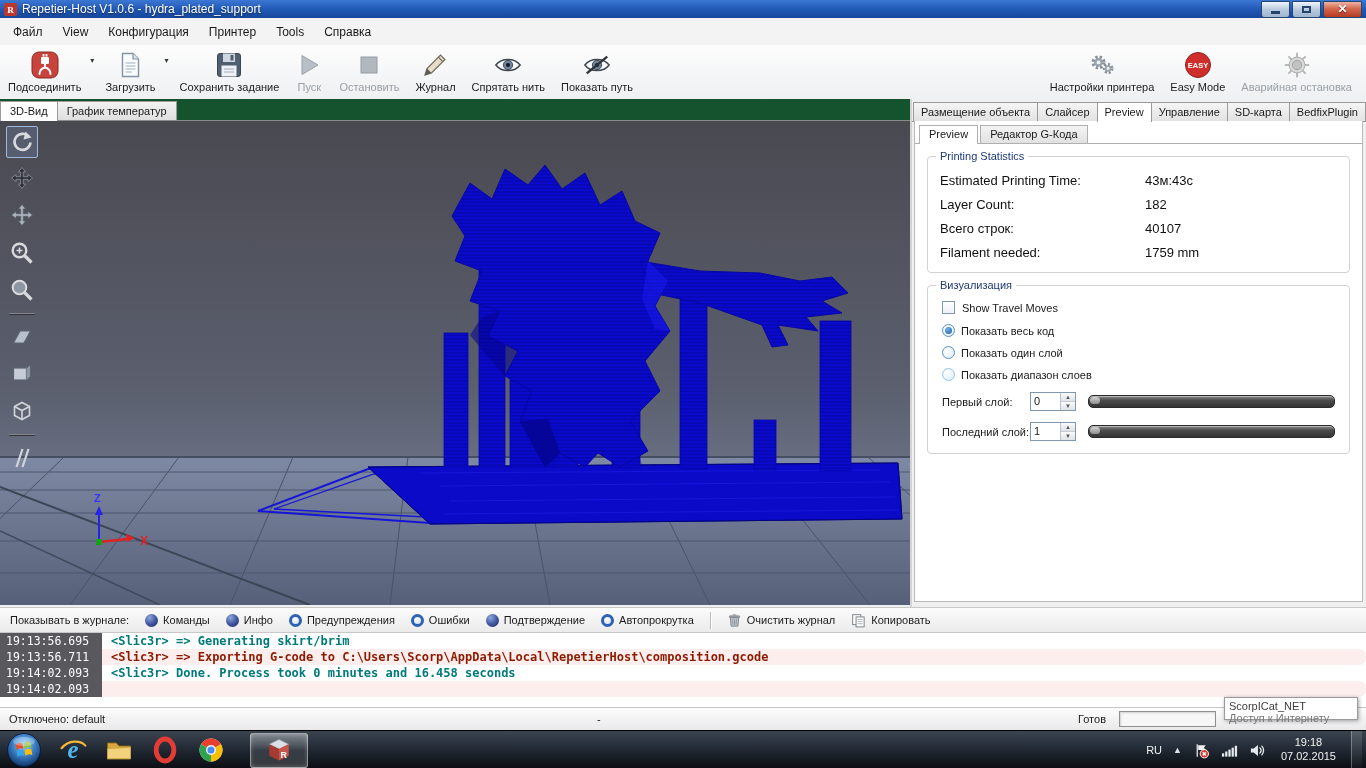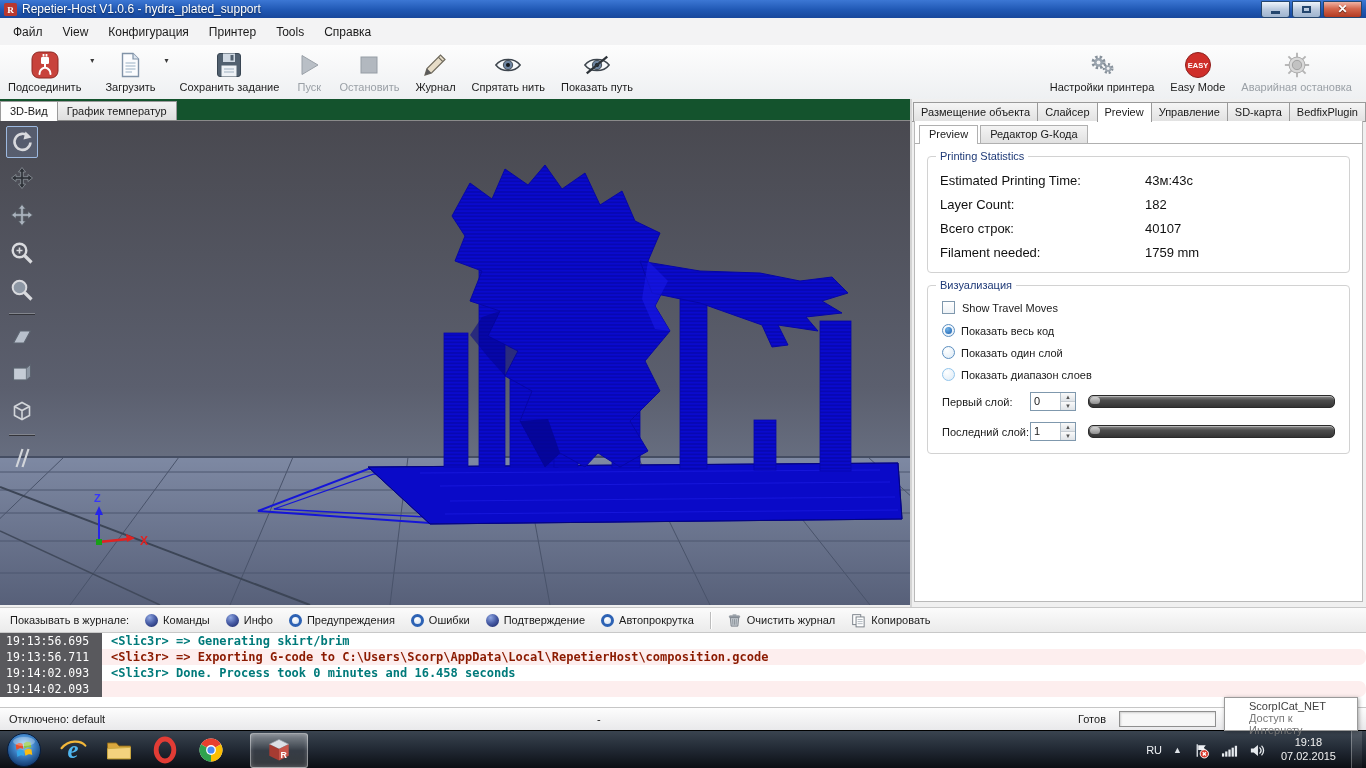--- a/index.html
+++ b/index.html
@@ -113,22 +113,22 @@
 
   
   .statusbar{position:absolute;top:707px;left:0;right:0;height:23px;box-sizing:border-box;
     background:linear-gradient(#fdfdfd,#e9e9eb);border-top:1px solid #c6c6c6;
     display:flex;align-items:center;font-size:11px;}
   .st-left{padding-left:9px;}
   .st-center{position:absolute;left:597px;}
   .st-state{position:absolute;right:260px;}
   .st-progress{position:absolute;right:150px;width:95px;height:14px;border:1px solid #8f8f8f;
     background:#f7f7f7;box-shadow:inset 1px 1px 2px rgba(0,0,0,.15);}
-  .nettip{position:absolute;right:8px;top:697px;width:134px;height:34px;background:#fff;
-    border:1px solid #9a9a9a;box-shadow:1px 1px 4px rgba(0,0,0,.35);padding:2px 24px;box-sizing:border-box;z-index:50;}
+  .nettip{position:absolute;right:8px;top:697px;width:134px;height:23px;background:#fff;
+    border:1px solid #9a9a9a;box-shadow:1px 1px 4px rgba(0,0,0,.35);padding:2px 4px;box-sizing:border-box;z-index:50;}
   .nettip .l1{color:#3f3f3f;}
   .nettip .l2{color:#777;}
 
   
   .taskbar{position:absolute;top:730px;left:0;right:0;height:38px;
     background:linear-gradient(#3a4450,#232b36 45%,#0a0d12);border-top:1px solid #000;
     display:flex;align-items:center;}
   .orb{width:36px;height:36px;margin:0 8px 0 6px;}
   .orb svg{width:36px;height:36px;display:block;}
   .task-slot{width:46px;height:38px;display:flex;align-items:center;justify-content:center;}

